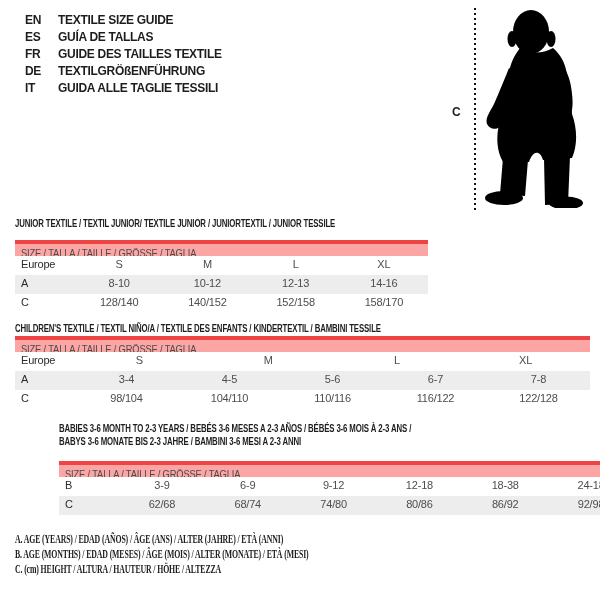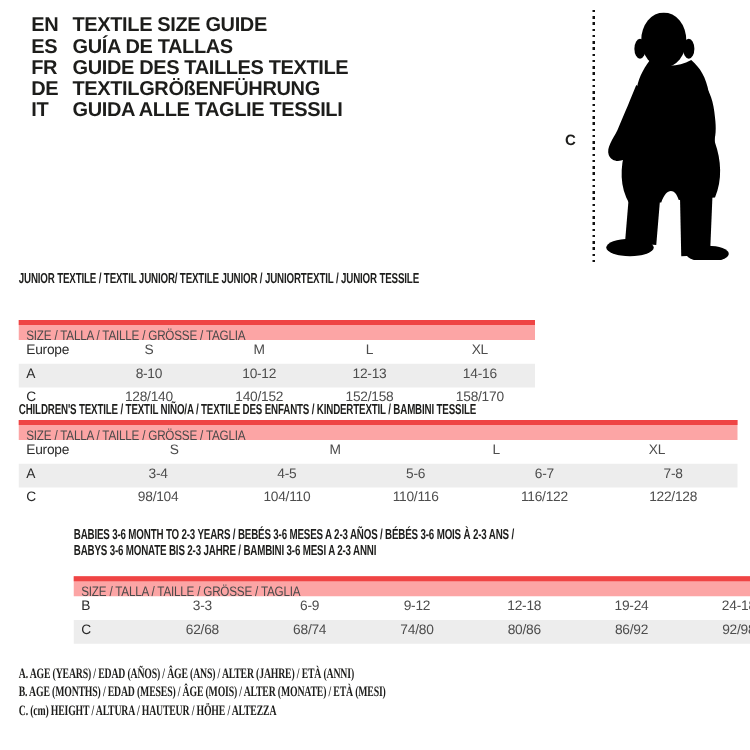--- a/index.html
+++ b/index.html
@@ -1,37 +1,37 @@
 <!DOCTYPE html>
 <html><head>
 <meta charset="utf-8">
 <style>
   html,body{margin:0;padding:0;background:#fff;}
   .page{
     position:relative;width:600px;height:600px;background:#ffffff;overflow:hidden;
     font-family:"Liberation Sans",sans-serif;color:#1d1d1b;
   }
   
-  .lang-list{position:absolute;left:25px;top:12px;font-weight:bold;font-size:16px;
+  .lang-list{position:absolute;left:25px;top:12px;font-weight:bold;font-size:12px;
     line-height:17px;letter-spacing:-0.3px;color:#1d1d1b;}
   .lang-row{display:flex;}
   .lang-code{width:33px;}
   
   .measure-line{position:absolute;left:474px;top:8px;width:2px;height:202px;
     background:repeating-linear-gradient(to bottom,#111 0 2px,transparent 2px 5px);}
   .measure-label{position:absolute;left:452px;top:105px;font-weight:bold;font-size:12px;}
   .baby{position:absolute;left:482px;top:10px;width:116px;height:198px;fill:#000;}
   
   .table-block{position:absolute;left:15px;}
   .t1{top:217px;width:413px;}
   .t2{top:322px;width:575px;}
   .t3{top:422px;width:575px;margin-left:44px;}
   .table-title{font-weight:bold;font-size:11.5px;line-height:13px;white-space:nowrap;
     letter-spacing:-0.2px;transform:scaleX(0.68);transform-origin:left center;color:#1d1d1b;}
-  .t1 .title-wrap{margin-bottom:26px;}
+  .t1 .title-wrap{margin-bottom:10px;}
   .t2 .title-wrap{margin-bottom:1px;}
   .t3 .title-wrap{margin-bottom:13px;}
   .size-bar{background:#fca5a5;border-top:4px solid #ef4444;height:16px;line-height:15px;
     padding-left:6px;box-sizing:border-box;overflow:hidden;}
   .size-bar span{display:inline-block;font-size:11px;color:#4a4a4a;white-space:nowrap;
     letter-spacing:-0.2px;transform:scaleX(0.85);transform-origin:left center;}
   .trow{display:flex;height:19px;line-height:16px;font-size:11px;color:#4d4d4d;letter-spacing:-0.2px;}
   .trow.striped{background:#ededed;}
   .tlabel{width:60px;padding-left:6px;box-sizing:border-box;color:#2b2b2b;}
   .tcell{flex:1;text-align:center;}
@@ -149,25 +149,25 @@
   <div class="table-block t3">
     <div class="title-wrap">
       <div class="table-title">BABIES 3-6 MONTH TO 2-3 YEARS / BEBÉS 3-6 MESES A 2-3 AÑOS / BÉBÉS 3-6 MOIS À 2-3 ANS /</div>
       <div class="table-title">BABYS 3-6 MONATE BIS 2-3 JAHRE / BAMBINI 3-6 MESI A 2-3 ANNI</div>
     </div>
     <div class="size-bar">
       <span>SIZE / TALLA / TAILLE / GRÖSSE / TAGLIA</span>
     </div>
     <div class="trow">
       <span class="tlabel">B</span>
-      <span class="tcell">3-3</span>
+      <span class="tcell">3-9</span>
       <span class="tcell">6-9</span>
       <span class="tcell">9-12</span>
       <span class="tcell">12-18</span>
-      <span class="tcell">19-24</span>
+      <span class="tcell">18-38</span>
       <span class="tcell">24-18</span>
     </div>
     <div class="trow striped">
       <span class="tlabel">C</span>
       <span class="tcell">62/68</span>
       <span class="tcell">68/74</span>
       <span class="tcell">74/80</span>
       <span class="tcell">80/86</span>
       <span class="tcell">86/92</span>
       <span class="tcell">92/98</span>

